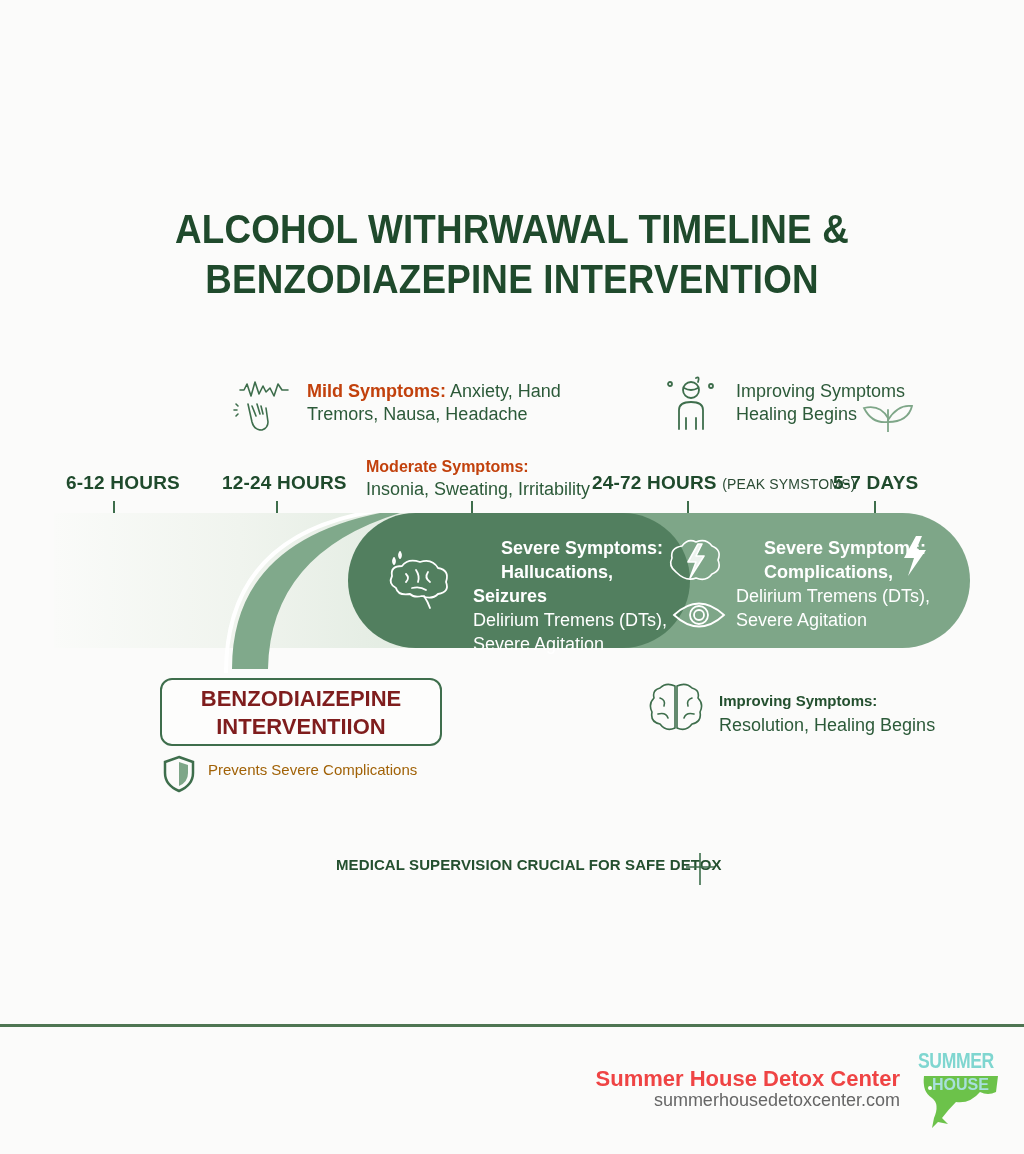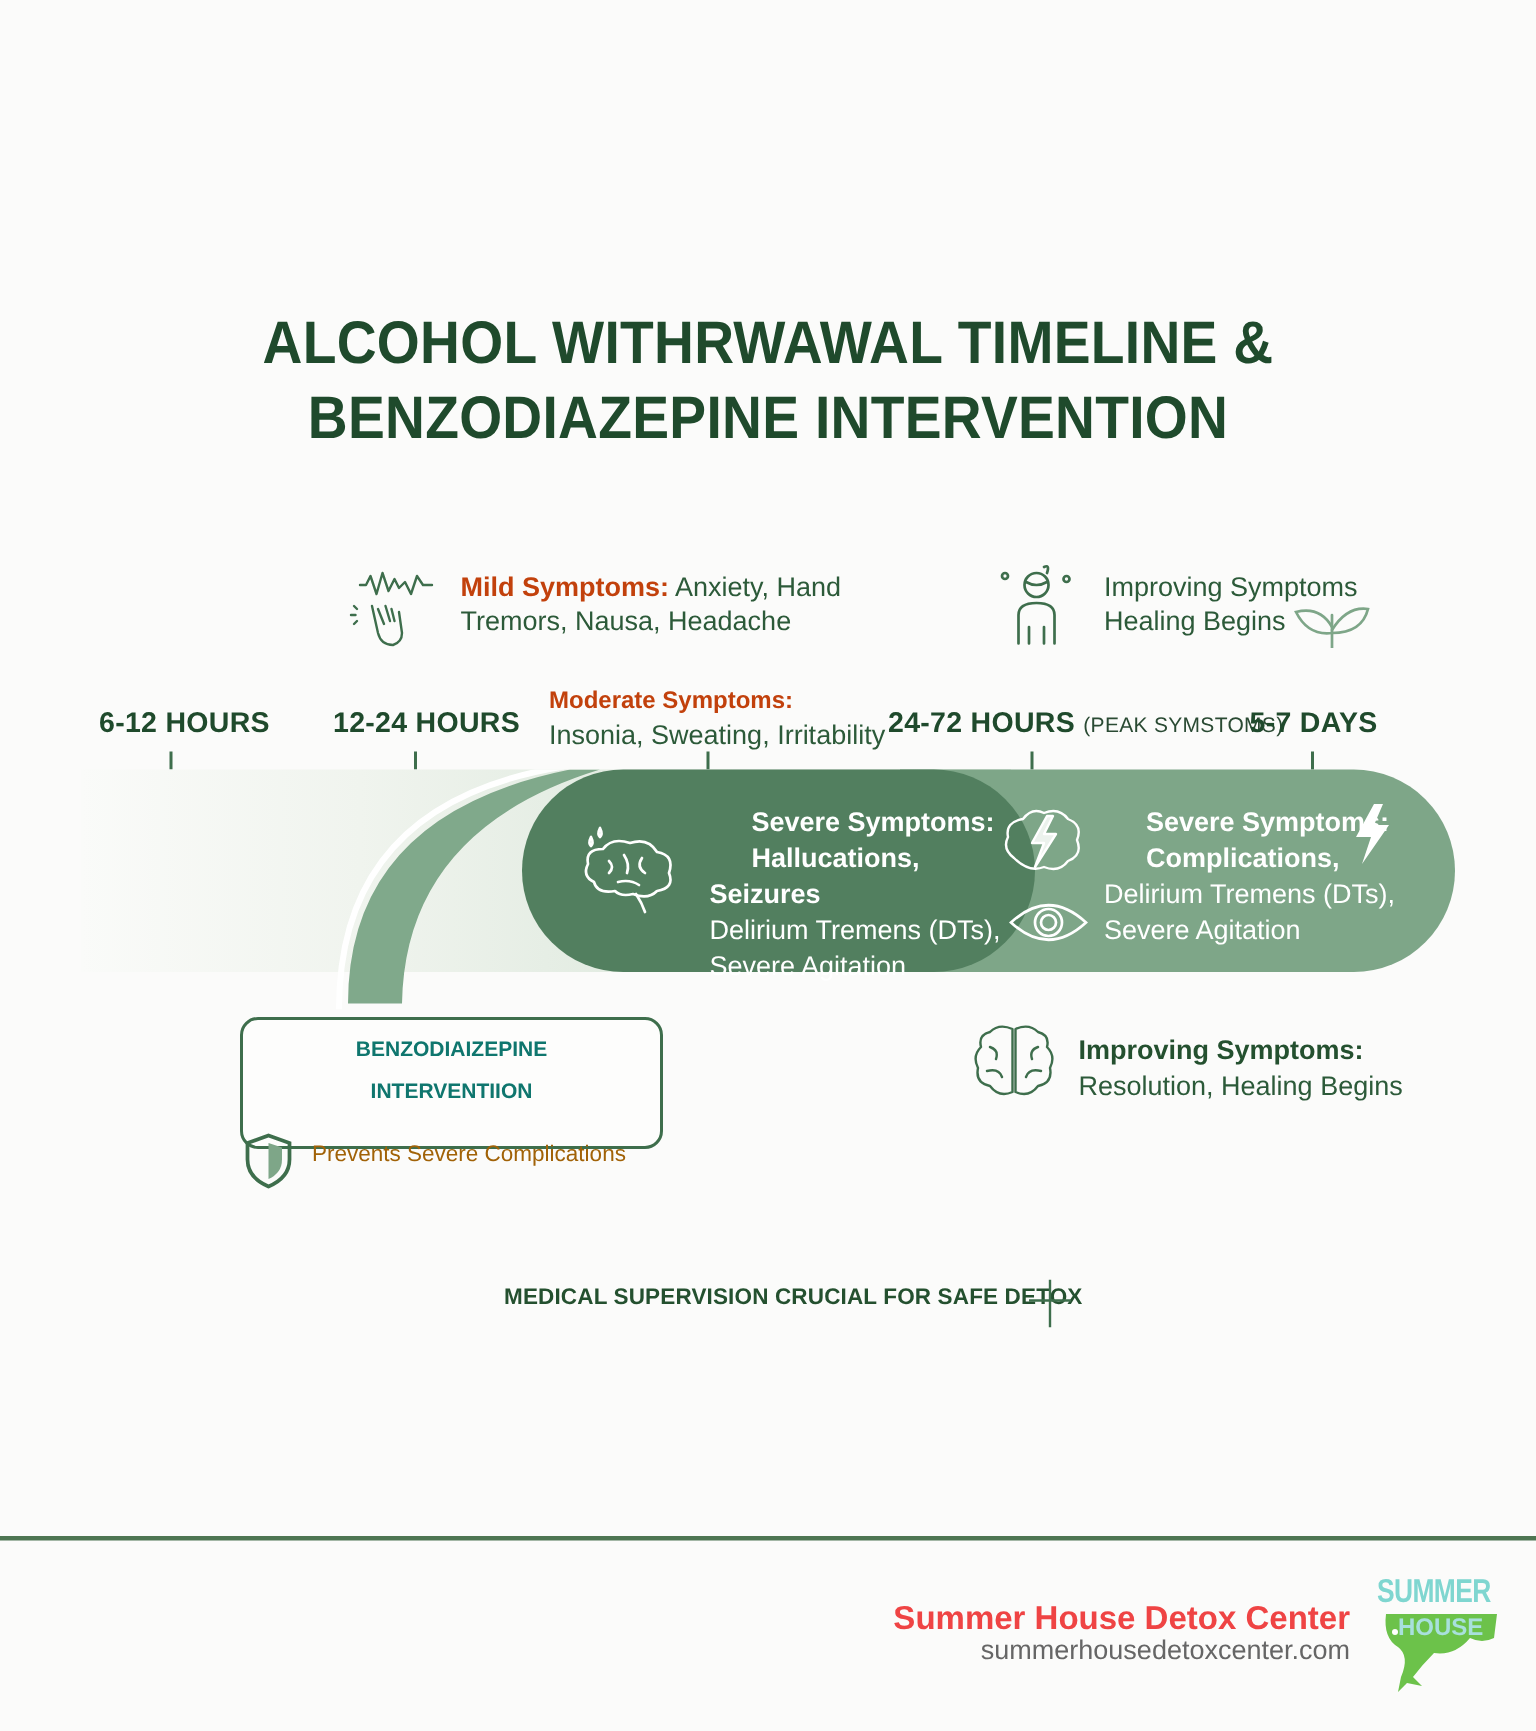--- a/index.html
+++ b/index.html
@@ -34,27 +34,27 @@
     .pill-dark {
       position: absolute; left: 348px; top: 513px; width: 342px; height: 135px;
       background: #527f5f; border-radius: 68px;
     }
     .arc { position: absolute; left: 220px; top: 513px; }
 
     .white-text { color: #ffffff; font-size: 18px; line-height: 24px; }
     .white-text b { font-weight: 700; margin-left: 28px; }
 
     .interv-box {
-      position: absolute; left: 160px; top: 678px; width: 282px; height: 88px;
+      position: absolute; left: 160px; top: 678px; width: 282px; height: 68px;
       border: 2.5px solid #3e6e4c; border-radius: 12px; background: #fdfdfc;
-      text-align: center; font-weight: 700; font-size: 14px; line-height: 28px;
-      color: #0f766e; padding-top: 5px;
+      text-align: center; font-weight: 700; font-size: 22px; line-height: 28px;
+      color: #7f1d1d; padding-top: 5px;
     }
     .prevents { font-size: 15px; color: #a16207; }
-    .improving b { font-weight: 700; font-size: 18px; color: #24502f; margin-top: 12px; }
+    .improving b { font-weight: 700; font-size: 15px; color: #24502f; margin-top: 12px; }
     .improving { font-size: 18px; line-height: 24px; color: #2c5a39; }
 
     .med { font-size: 15px; font-weight: 700; color: #24502f; letter-spacing: 0.1px; }
 
     .footer-line { position: absolute; left: 0; top: 1024px; width: 1024px; height: 3px; background: #4e7552; }
     .brand-name { font-size: 22px; font-weight: 700; color: #ef4444; text-align: right; }
     .brand-url { font-size: 18px; color: #666; text-align: right; }
     .logo-summer { font-size: 22px; font-weight: 700; color: #7fd6d0; letter-spacing: -0.5px; line-height: 22px; transform: scaleX(0.8); transform-origin: left; }
   </style>
 </head>

